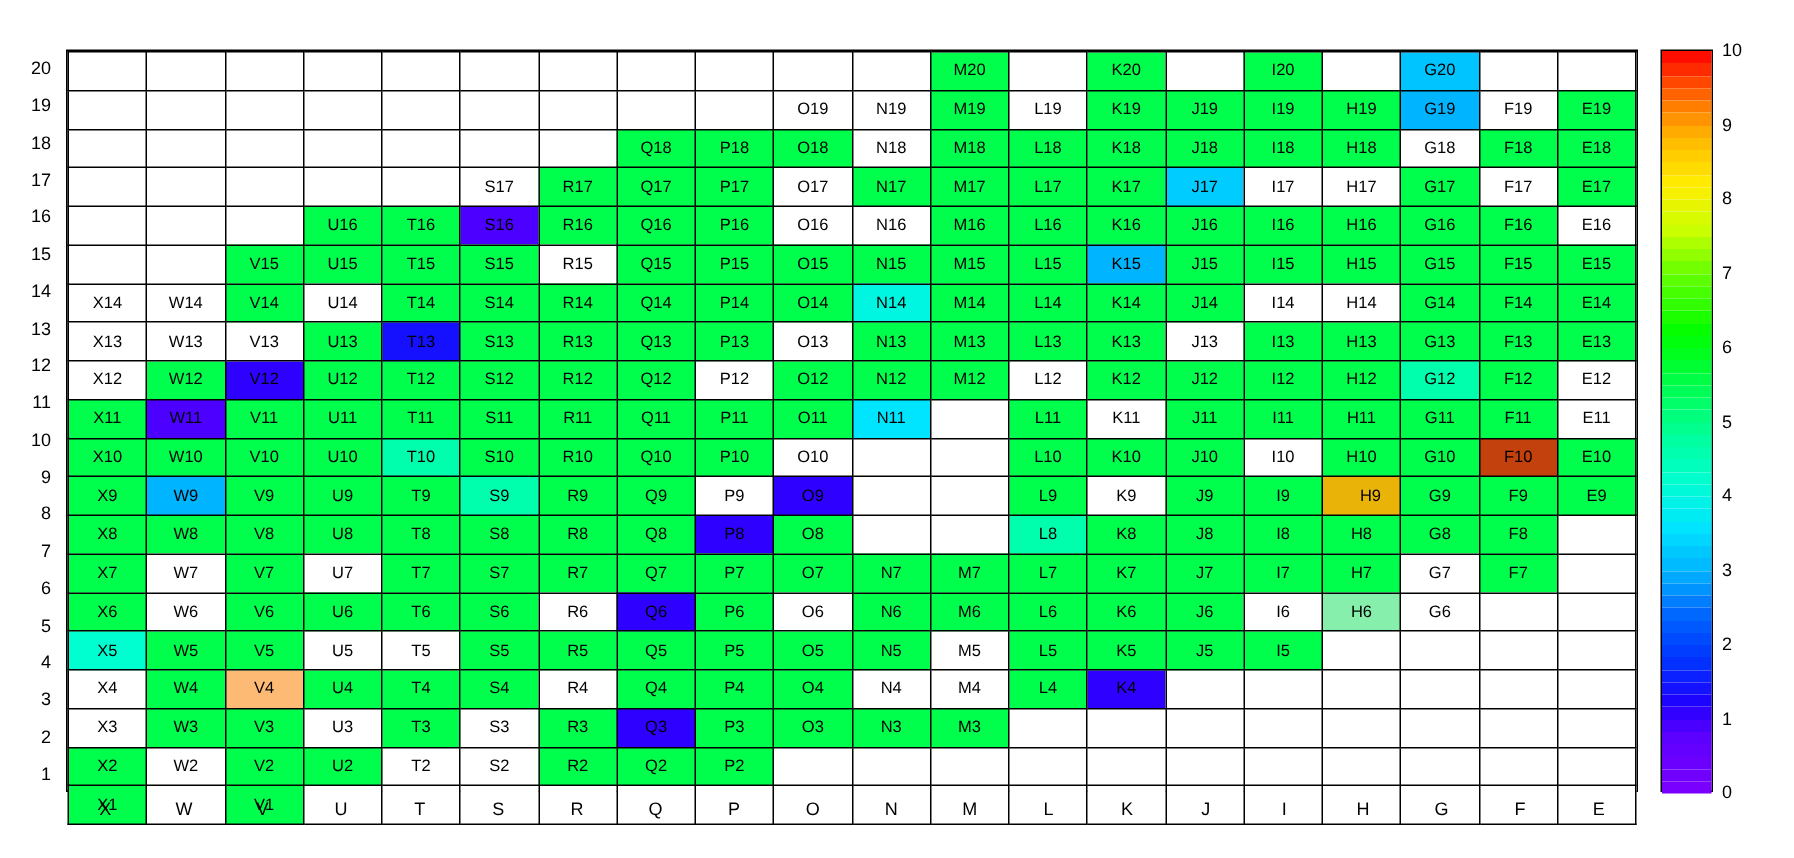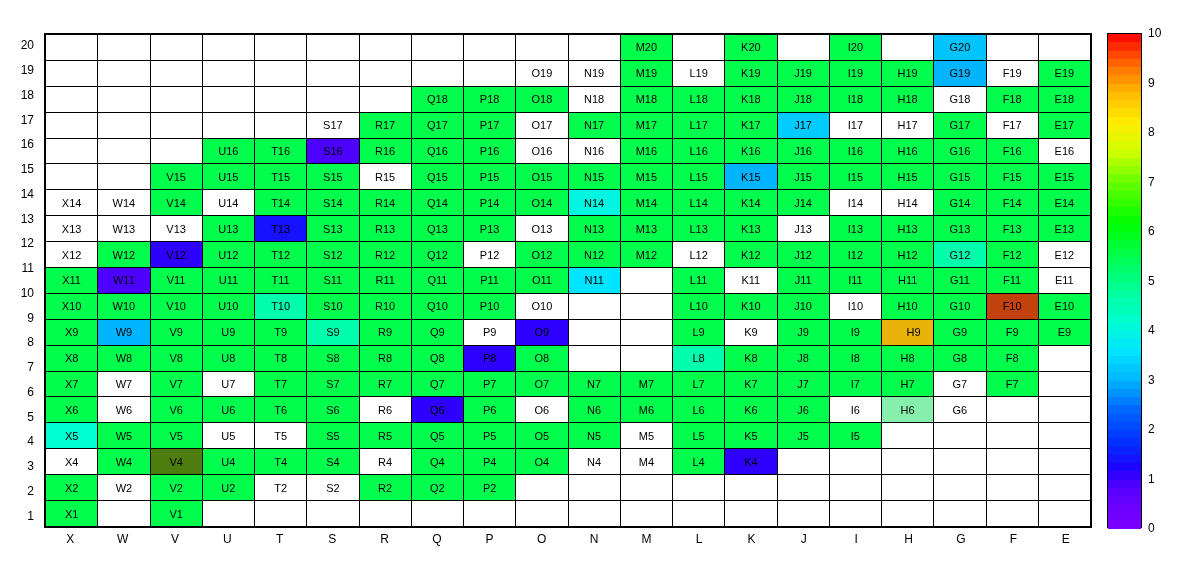--- a/index.html
+++ b/index.html
@@ -441,32 +441,54 @@
             <td style="background: rgb(0, 255, 77);">J5</td>
             <td style="background: rgb(0, 255, 77);">I5</td>
             <td style="background: rgb(255, 255, 255);"></td>
             <td style="background: rgb(255, 255, 255);"></td>
             <td style="background: rgb(255, 255, 255);"></td>
             <td style="background: rgb(255, 255, 255);"></td>
           </tr>
           <tr>
             <td style="background: rgb(255, 255, 255);">X4</td>
             <td style="background: rgb(0, 255, 77);">W4</td>
-            <td style="background: #4d7c0f;">V4</td>
+            <td style="background: #fdba74;">V4</td>
             <td style="background: rgb(0, 255, 77);">U4</td>
             <td style="background: rgb(0, 255, 77);">T4</td>
             <td style="background: rgb(0, 255, 77);">S4</td>
             <td style="background: rgb(255, 255, 255);">R4</td>
             <td style="background: rgb(0, 255, 77);">Q4</td>
             <td style="background: rgb(0, 255, 77);">P4</td>
             <td style="background: rgb(0, 255, 77);">O4</td>
             <td style="background: rgb(255, 255, 255);">N4</td>
             <td style="background: rgb(255, 255, 255);">M4</td>
             <td style="background: rgb(0, 255, 77);">L4</td>
             <td style="background: rgb(46, 0, 255);">K4</td>
+            <td style="background: rgb(255, 255, 255);"></td>
+            <td style="background: rgb(255, 255, 255);"></td>
+            <td style="background: rgb(255, 255, 255);"></td>
+            <td style="background: rgb(255, 255, 255);"></td>
+            <td style="background: rgb(255, 255, 255);"></td>
+            <td style="background: rgb(255, 255, 255);"></td>
+          </tr>
+          <tr>
+            <td style="background: rgb(255, 255, 255);">X3</td>
+            <td style="background: rgb(0, 255, 77);">W3</td>
+            <td style="background: rgb(0, 255, 77);">V3</td>
+            <td style="background: rgb(255, 255, 255);">U3</td>
+            <td style="background: rgb(0, 255, 77);">T3</td>
+            <td style="background: rgb(255, 255, 255);">S3</td>
+            <td style="background: rgb(0, 255, 77);">R3</td>
+            <td style="background: rgb(46, 0, 255);">Q3</td>
+            <td style="background: rgb(0, 255, 77);">P3</td>
+            <td style="background: rgb(0, 255, 77);">O3</td>
+            <td style="background: rgb(0, 255, 77);">N3</td>
+            <td style="background: rgb(0, 255, 77);">M3</td>
+            <td style="background: rgb(255, 255, 255);"></td>
+            <td style="background: rgb(255, 255, 255);"></td>
             <td style="background: rgb(255, 255, 255);"></td>
             <td style="background: rgb(255, 255, 255);"></td>
             <td style="background: rgb(255, 255, 255);"></td>
             <td style="background: rgb(255, 255, 255);"></td>
             <td style="background: rgb(255, 255, 255);"></td>
             <td style="background: rgb(255, 255, 255);"></td>
           </tr>
           <tr>
             <td style="background: rgb(0, 255, 77);">X2</td>
             <td style="background: rgb(255, 255, 255);">W2</td>

